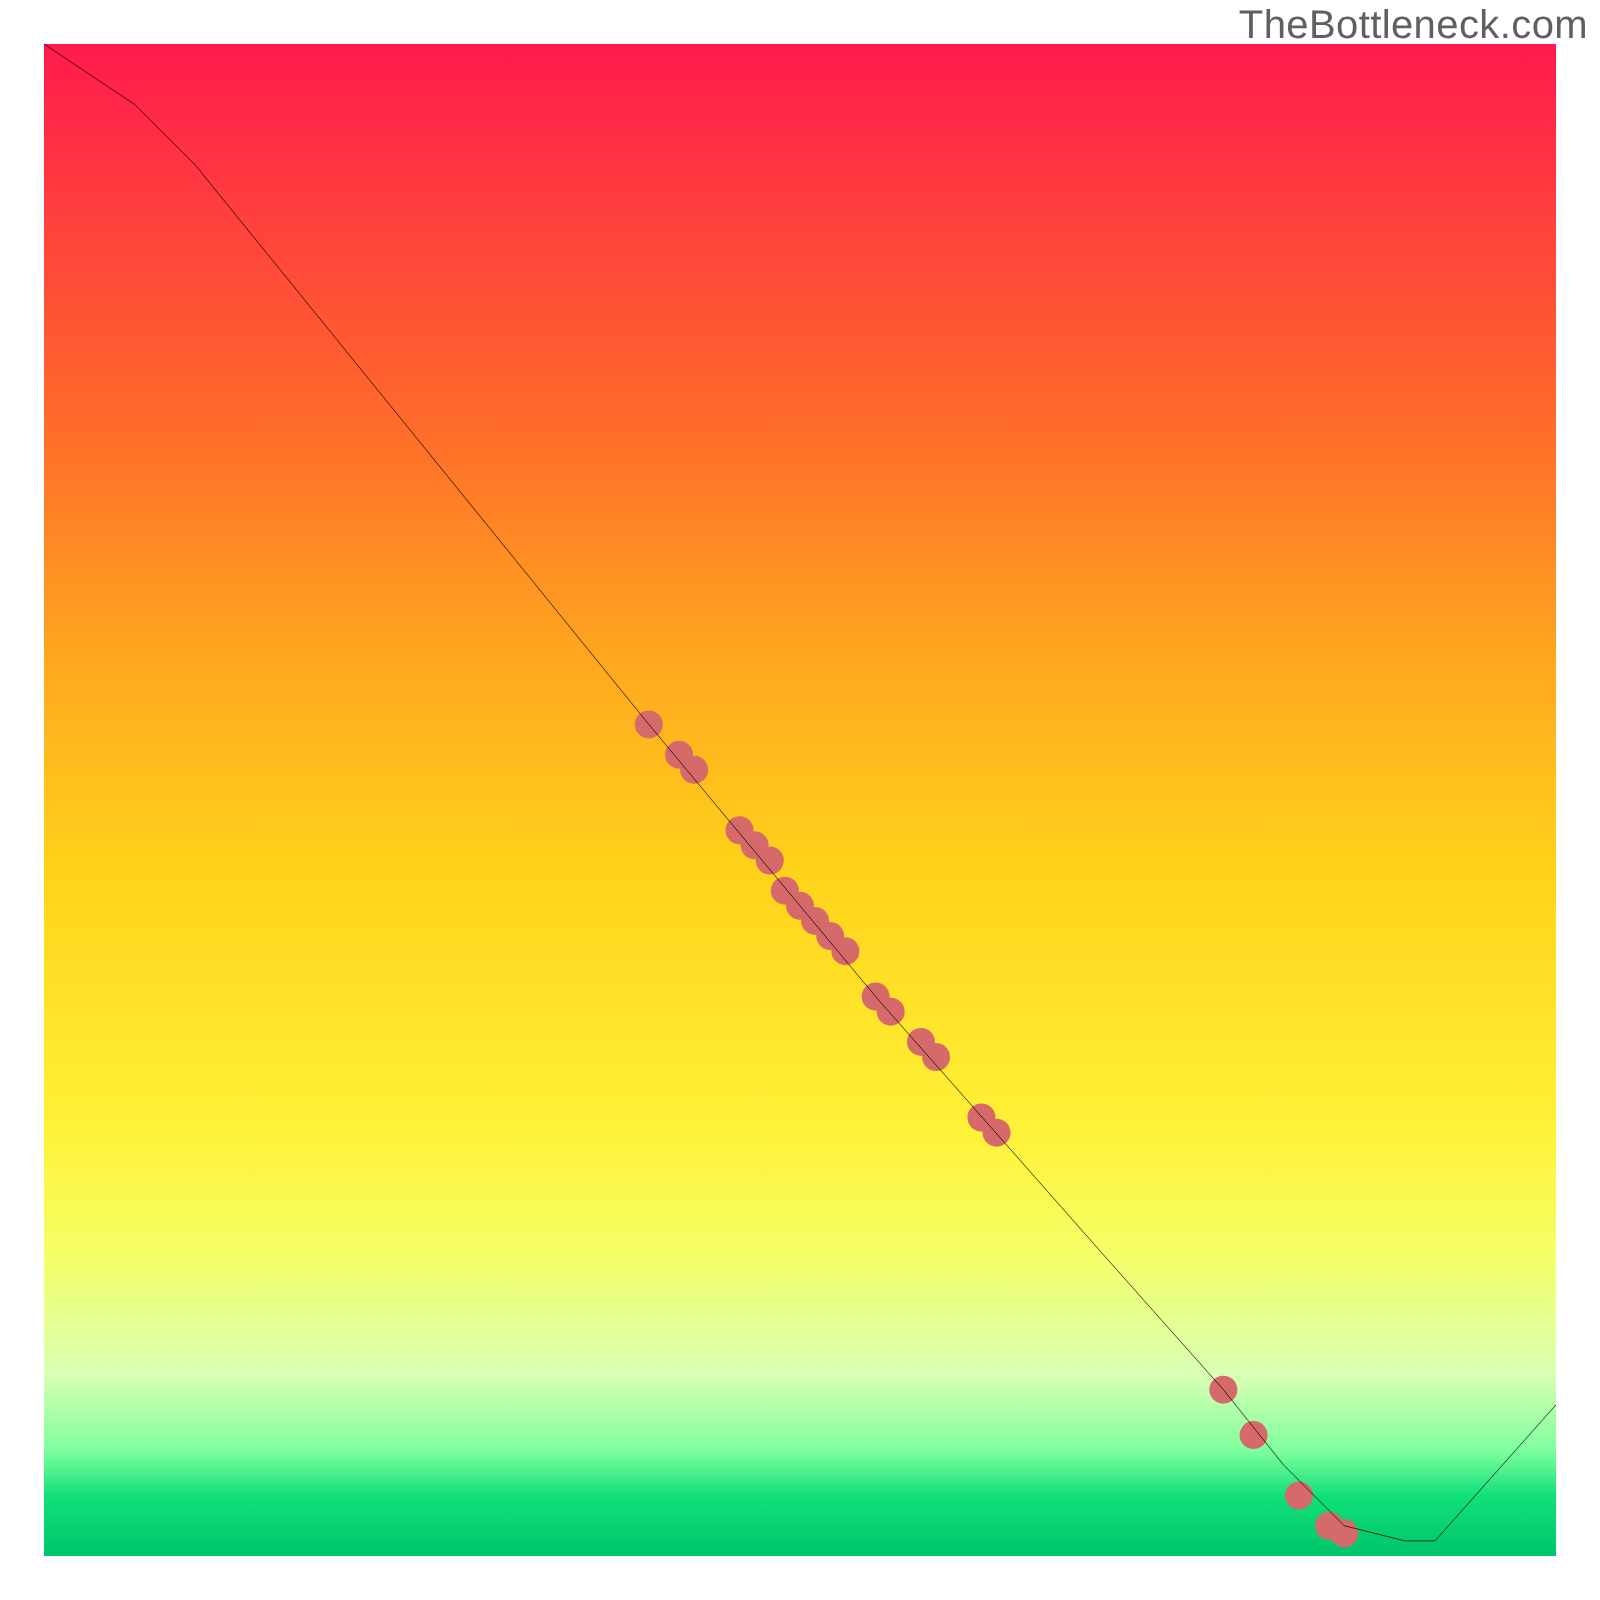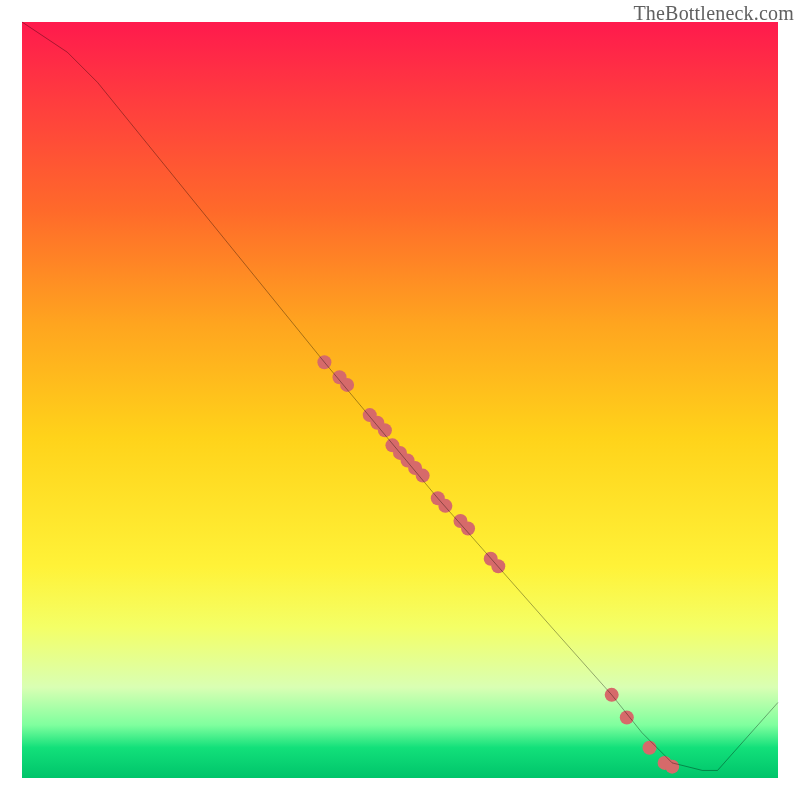--- a/index.html
+++ b/index.html
@@ -8,21 +8,20 @@
     width: 800px;
     height: 800px;
     overflow: hidden;
     background: #fff;
     font-family: Arial, Helvetica, sans-serif;
   }
   .stage {
     position: relative;
     width: 800px;
     height: 800px;
-    font-family: Liberation Serif, serif;
   }
   .gradient {
     position: absolute;
     left: 22px;
     top: 22px;
     width: 756px;
     height: 756px;
     background: linear-gradient(
       to bottom,
       #ff1a4d 0%,

